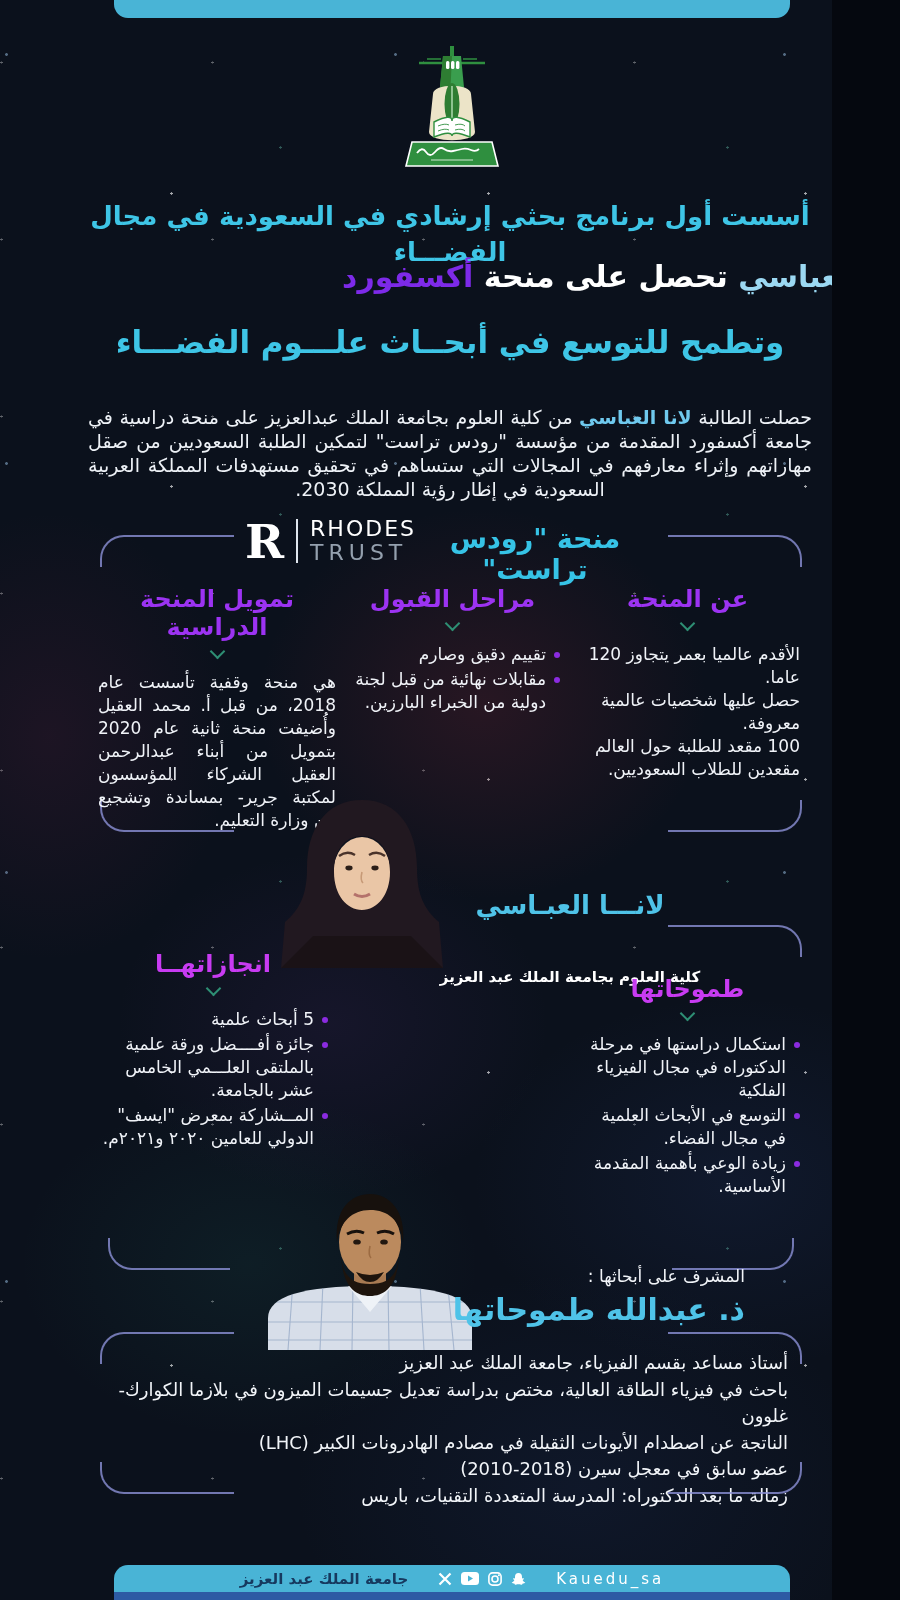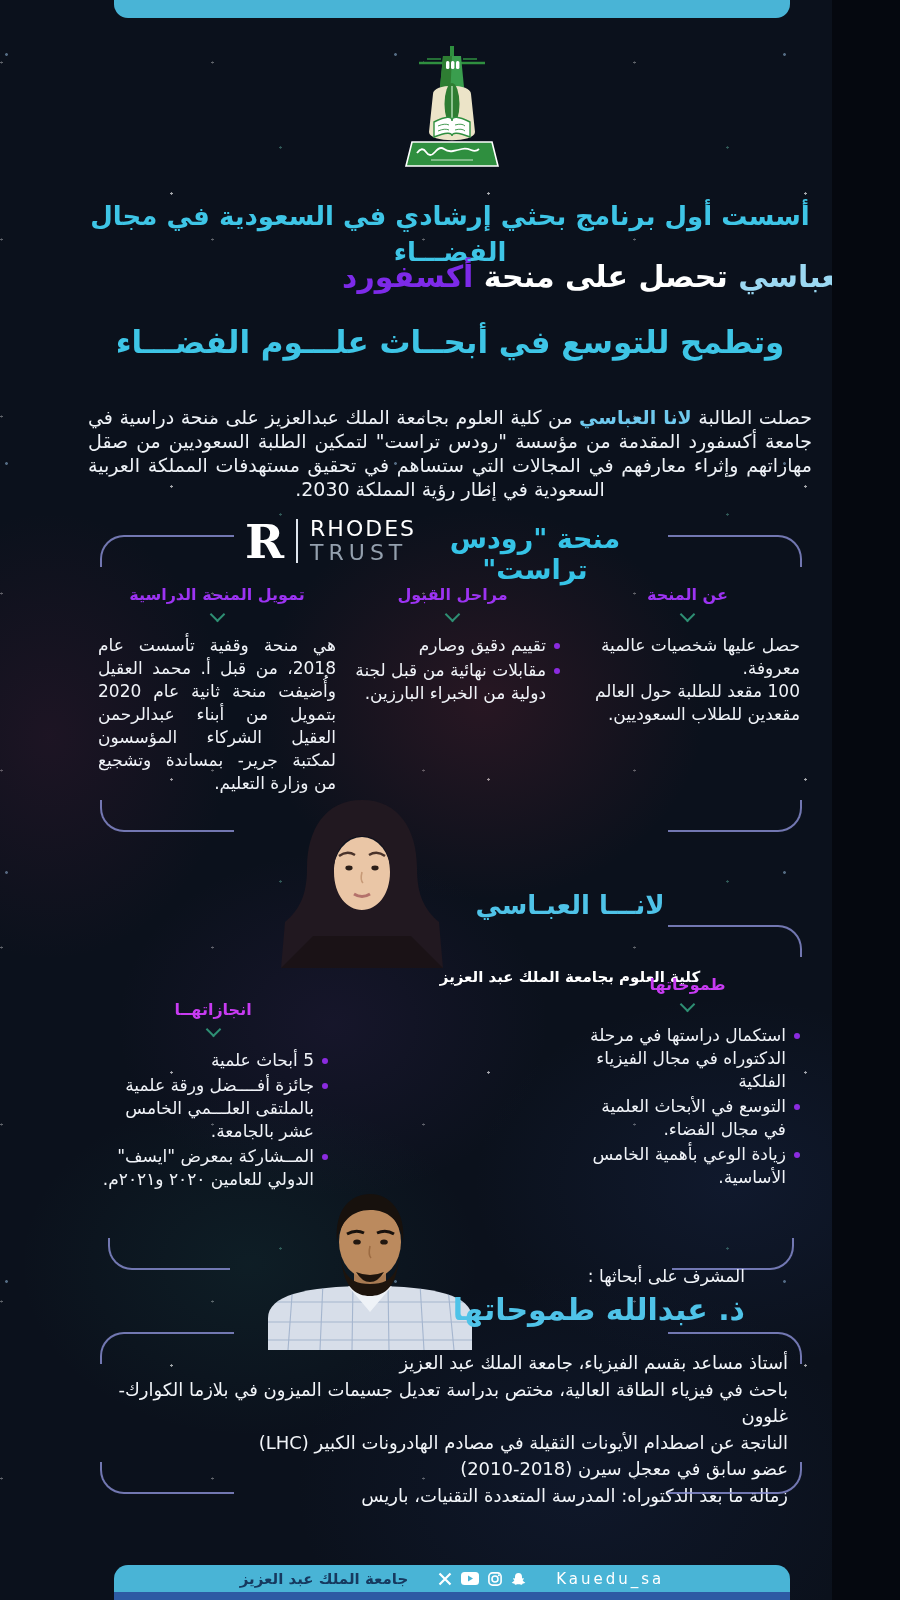--- a/index.html
+++ b/index.html
@@ -51,21 +51,21 @@
   .br{border-bottom-width:2px;border-right-width:2px;border-bottom-right-radius:24px;}
   
   .sec-title{color:#36c3e6;font-weight:bold;font-size:27px;}
   .rhodes-logo{display:flex;align-items:center;gap:12px;color:#fff;}
   .rhodes-logo .R{font-family:"DejaVu Serif","Liberation Serif",serif;font-size:47px;font-weight:bold;line-height:47px;}
   .rhodes-logo .div{width:2px;height:44px;background:#dfe6ee;}
   .rhodes-logo .t1{font-size:22px;font-weight:normal;letter-spacing:2px;line-height:24px;}
   .rhodes-logo .t2{font-size:22px;color:#94a0ae;letter-spacing:5px;line-height:24px;}
   
   .col{position:absolute;}
-  .col-h{text-align:center;font-size:16px;font-weight:bold;}
+  .col-h{text-align:center;font-size:24px;font-weight:bold;}
   .col-h.v1{color:#9c33f2;}
   .col-h.v2{color:#c83bf2;}
   .chev{width:9px;height:9px;border-left:2px solid #2e8f74;border-bottom:2px solid #2e8f74;
     transform:rotate(-45deg);margin:5px auto 0;}
   .col-body{margin-top:14px;color:#f0f3f8;font-size:17px;line-height:1.35;font-weight:500;}
   .col-line{text-align:right;}
   .col-par{text-align:justify;text-align-last:right;margin:0;}
   .bi{display:flex;gap:8px;margin-bottom:2px;}
   .dot{width:6px;height:6px;border-radius:50%;background:#8b2be0;margin-top:9px;flex:none;}
   .bi .tx{flex:1;text-align:right;}
@@ -129,20 +129,21 @@
     <span>
       <div class="t1">RHODES</div>
       <div class="t2">TRUST</div>
     </span>
   </div>
 
   <div class="col rtl" style="left:575px;top:585px;width:225px;">
     <div class="col-h v1">عن المنحة</div>
     <div class="chev"></div>
     <div class="col-body">
+      <div class="col-line">الأقدم عالميا بعمر يتجاوز 120 عاما.</div>
       <div class="col-line">حصل عليها شخصيات عالمية معروفة.</div>
       <div class="col-line">100 مقعد للطلبة حول العالم مقعدين للطلاب السعوديين.</div>
     </div>
   </div>
 
   <div class="col rtl" style="left:345px;top:585px;width:215px;">
     <div class="col-h v1">مراحل القبول</div>
     <div class="chev"></div>
     <div class="col-body">
       <div class="bi">
@@ -188,27 +189,27 @@
       <div class="bi">
           <span class="dot"></span>
           <span class="tx">استكمال دراستها في مرحلة الدكتوراه في مجال الفيزياء الفلكية</span>
         </div>
       <div class="bi">
           <span class="dot"></span>
           <span class="tx">التوسع في الأبحاث العلمية في مجال الفضاء.</span>
         </div>
       <div class="bi">
           <span class="dot"></span>
-          <span class="tx">زيادة الوعي بأهمية الخامس الأساسية.</span>
-        </div>
-    </div>
-  </div>
-
-
-  <div class="col rtl" style="left:98px;top:1000px;width:230px;">
+          <span class="tx">زيادة الوعي بأهمية المقدمة الأساسية.</span>
+        </div>
+    </div>
+  </div>
+
+
+  <div class="col rtl" style="left:98px;top:950px;width:230px;">
     <div class="col-h v2">انجازاتهــا</div>
     <div class="chev"></div>
     <div class="col-body">
       <div class="bi">
           <span class="dot"></span>
           <span class="tx">5 أبحاث علمية</span>
         </div>
       <div class="bi">
           <span class="dot"></span>
           <span class="tx">جائزة أفــــضل ورقة علمية بالملتقى العلـــمي الخامس عشر بالجامعة.</span>

